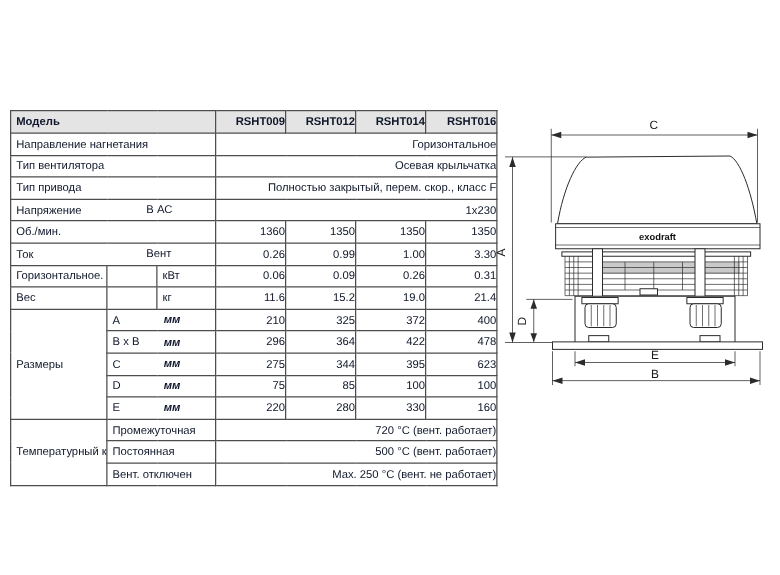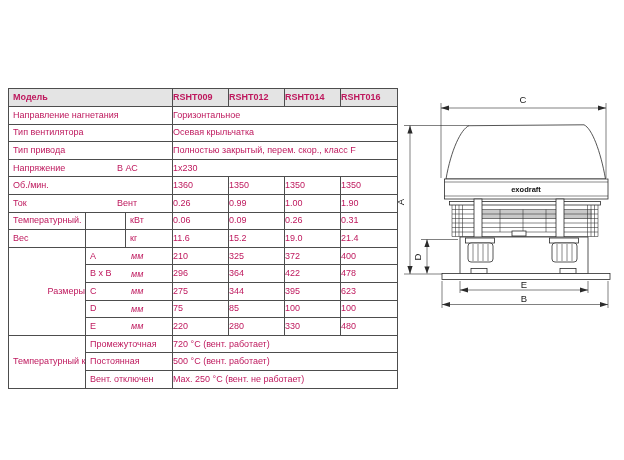--- a/index.html
+++ b/index.html
@@ -1,29 +1,29 @@
 <!DOCTYPE html>
 <html><head>
 <meta charset="utf-8">
 <style>
   html,body{margin:0;padding:0;background:#fff;}
   #page{position:relative;width:624px;height:460px;background:#ffffff;overflow:hidden;
-        font-family:"Liberation Sans","DejaVu Sans",sans-serif;color:#be185d;}
+        font-family:"Liberation Sans","DejaVu Sans",sans-serif;color:#0f172a;}
 
   
   table.spec{position:absolute;left:8px;top:88px;width:389px;border-collapse:collapse;
              table-layout:fixed;font-size:9px;line-height:1;}
   table.spec td{border:1px solid #4d4d4d;padding:0 0 0 4px;height:16.6px;
                 overflow:hidden;white-space:nowrap;vertical-align:middle;}
   table.spec tr.hdr td{background:#e4e4e4;font-weight:bold;height:17px;}
-  table.spec td.val{text-align:left;padding:0;}
+  table.spec td.val{text-align:right;padding:0;}
   table.spec td.lbl{position:relative;}
   span.unit-float{position:absolute;left:108px;top:50%;transform:translateY(-50%);}
-  span.dim-mm{position:absolute;left:45px;top:50%;transform:translateY(-50%);font-style:italic;}
-  td.rowspan-top{vertical-align:top;padding-top:3px;white-space:normal;line-height:1.25;text-align:right;}
+  span.dim-mm{position:absolute;left:45px;top:50%;transform:translateY(-50%);font-style:italic;font-weight:bold;}
+  td.rowspan-top{vertical-align:top;padding-top:3px;white-space:normal;line-height:1.25;}
 
   
   #diagram{position:absolute;left:395px;top:85px;}
   .dwg-thin{stroke:#2b2b2b;fill:none;stroke-width:0.55;}
   .dwg-fill{stroke:#2b2b2b;fill:#ffffff;stroke-width:0.8;}
   .dim{stroke:#2b2b2b;fill:none;stroke-width:0.6;}
   .arr{fill:#2b2b2b;stroke:none;}
   .dimtxt{font-family:"Liberation Sans","DejaVu Sans",sans-serif;font-size:9.5px;fill:#1a1a1a;}
   .logotxt{font-family:"Liberation Sans","DejaVu Sans",sans-serif;font-size:7.5px;font-weight:bold;fill:#111;}
 </style>
@@ -80,24 +80,24 @@
       <td class="val">1350</td>
     </tr>
     <tr>
       <td colspan="3" class="lbl">
         <span>Ток</span>
         <span class="unit-float">Вент</span>
       </td>
       <td class="val">0.26</td>
       <td class="val">0.99</td>
       <td class="val">1.00</td>
-      <td class="val">1.90</td>
-    </tr>
-    <tr>
-      <td>Температурный.</td>
+      <td class="val">3.30</td>
+    </tr>
+    <tr>
+      <td>Горизонтальное.</td>
       <td></td>
       <td>кВт</td>
       <td class="val">0.06</td>
       <td class="val">0.09</td>
       <td class="val">0.26</td>
       <td class="val">0.31</td>
     </tr>
     <tr>
       <td>Вес</td>
       <td></td>
@@ -150,21 +150,21 @@
       <td class="val">100</td>
     </tr>
     <tr>
       <td colspan="2" class="lbl">
         <span>E</span>
         <span class="dim-mm">мм</span>
       </td>
       <td class="val">220</td>
       <td class="val">280</td>
       <td class="val">330</td>
-      <td class="val">480</td>
+      <td class="val">160</td>
     </tr>
 
     <tr>
       <td rowspan="3" class="rowspan-top">Температурный класс</td>
       <td colspan="2">Промежуточная</td>
       <td class="val" colspan="4">720 °C (вент. работает)</td>
     </tr>
     <tr>
       <td colspan="2">Постоянная</td>
       <td class="val" colspan="4">500 °C (вент. работает)</td>

